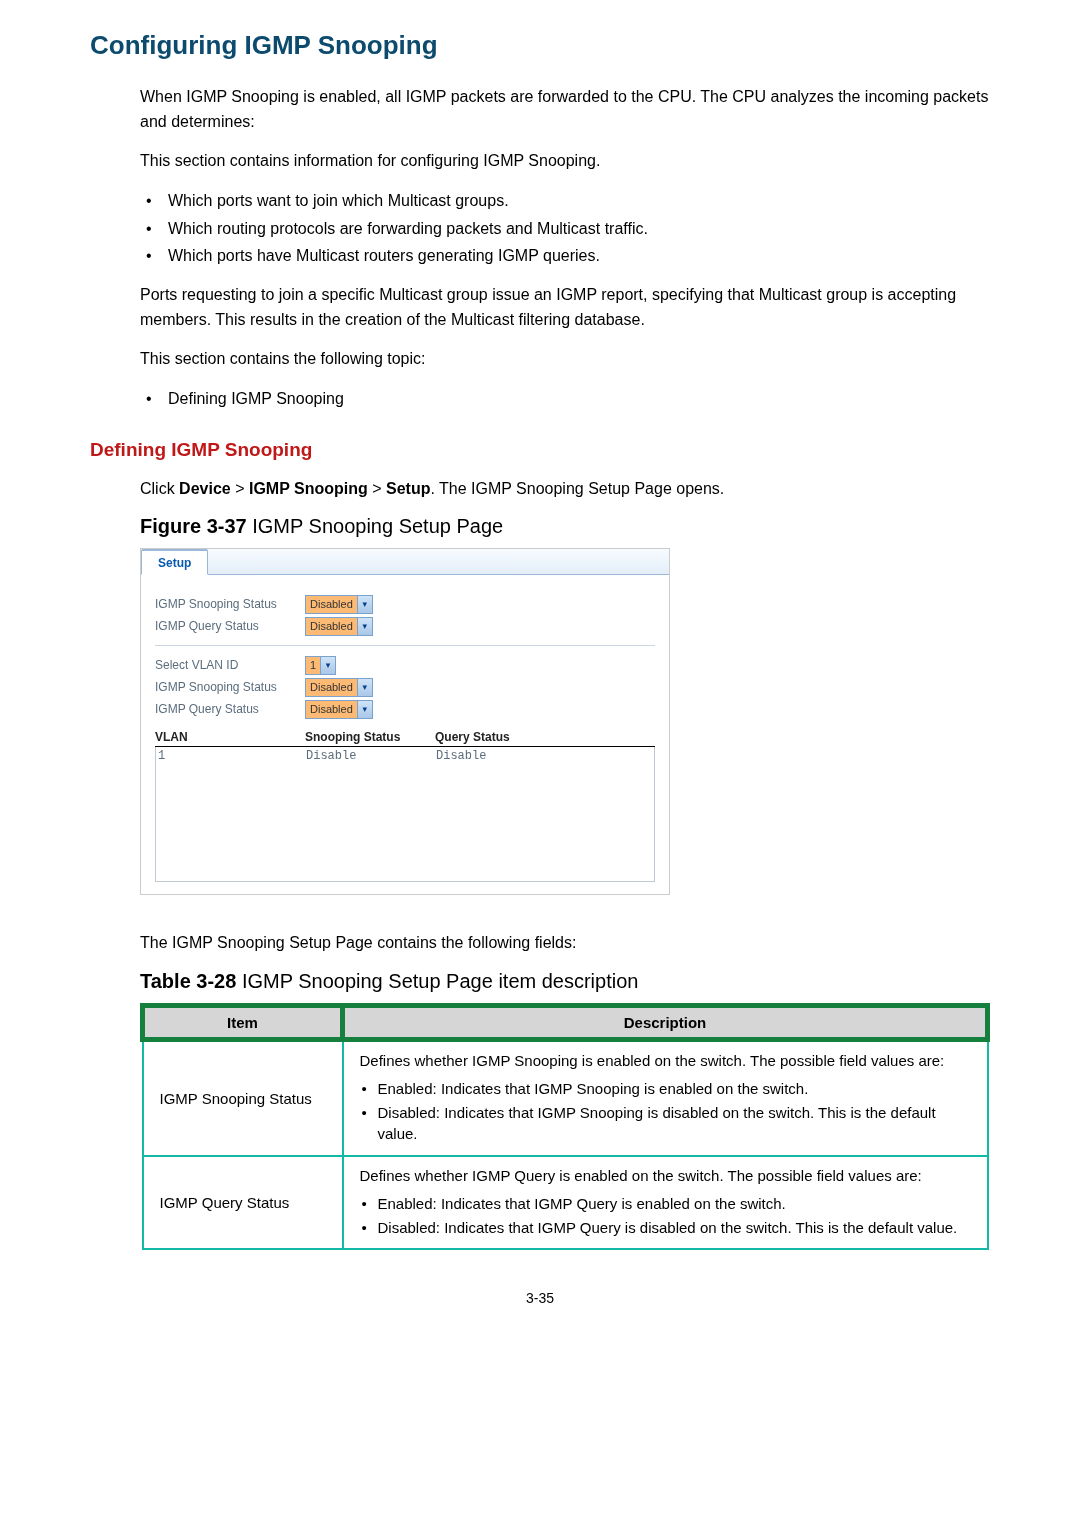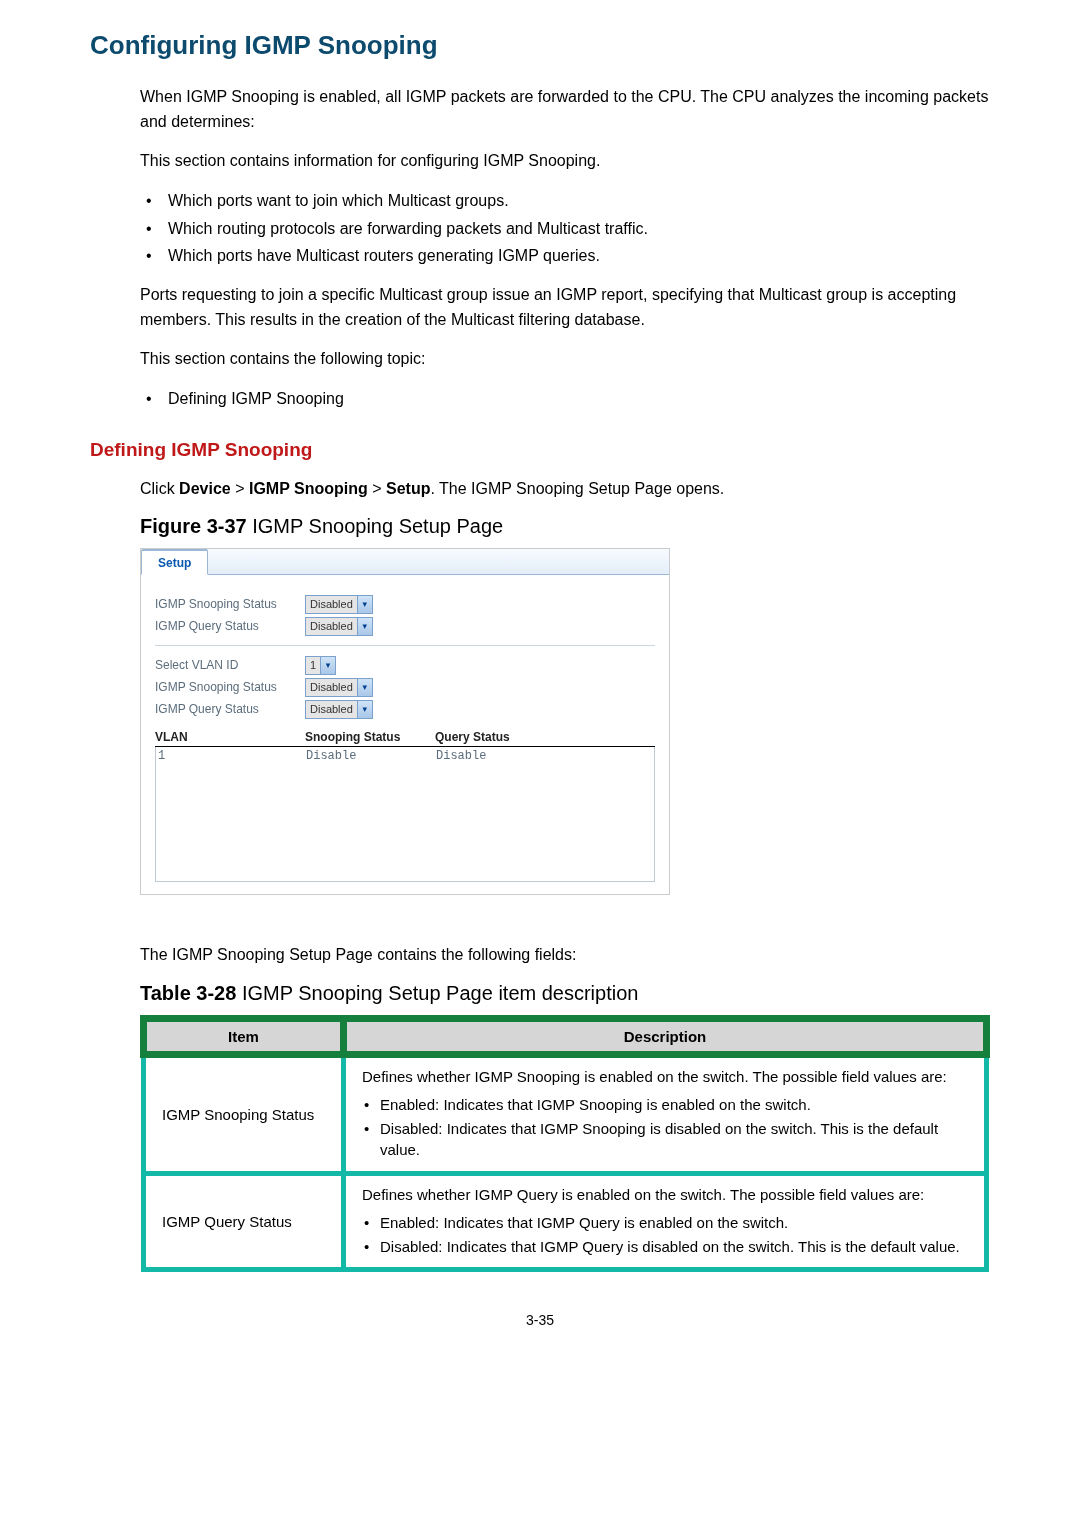--- a/index.html
+++ b/index.html
@@ -85,21 +85,21 @@
     border-radius: 2px 2px 0 0;
   }
   .panel-body { padding: 10px 14px 12px 14px; }
   .form-row { display: flex; align-items: center; height: 22px; }
   .form-label { width: 150px; color: #5b6d7c; }
   .select-box {
     display: inline-flex;
     align-items: center;
     height: 19px;
     border: 1px solid #7aa2cc;
-    background: #e5e5e5;
+    background: #fdba74;
     font-size: 11px;
     line-height: 17px;
   }
   .select-box .val { padding: 0 4px; color: #333; }
   .select-box .arrow {
     width: 15px; height: 17px;
     background: linear-gradient(#cfe3f7,#a9c7e8);
     display: flex; align-items: center; justify-content: center;
     border-left: 1px solid #7aa2cc;
     color: #03408e; font-size: 9px;
@@ -123,27 +123,27 @@
   .grid-row > div:nth-child(2){ width: 130px; }
   .grid-row > div:nth-child(3){ width: 130px; }
   table.desc-table {
     margin-left: 50px;
     border-collapse: collapse;
     width: calc(100% - 50px);
     font-size: 15px;
   }
   table.desc-table th {
     background: #d6d6d6;
-    border: 7px solid #15803d;
+    border: 5px solid #15803d;
     padding: 6px 10px;
     font-weight: bold;
     text-align: center;
   }
   table.desc-table td {
-    border: 5px solid #14b8a6;
+    border: 2px solid #14b8a6;
     padding: 8px 16px;
     vertical-align: middle;
     line-height: 1.45;
   }
   table.desc-table td:first-child { width: 200px; }
   .cell-list {
     list-style: none;
     padding: 0;
     margin: 6px 0 0 0;
   }
@@ -245,21 +245,21 @@
       <div class="grid-body">
         <div class="grid-row">
           <div>1</div>
           <div>Disable</div>
           <div>Disable</div>
         </div>
       </div>
     </div>
   </div>
 
-  <p class="body-text" style="margin-top:48px;">The IGMP Snooping Setup Page contains the following fields:</p>
+  <p class="body-text" style="margin-top:36px;">The IGMP Snooping Setup Page contains the following fields:</p>
 
   <p class="table-caption">
     <span class="bold">Table 3-28</span><span> IGMP Snooping Setup Page item description</span>
   </p>
 
   <table class="desc-table">
     <tbody>
         <tr>
       <th>Item</th>
       <th>Description</th>

